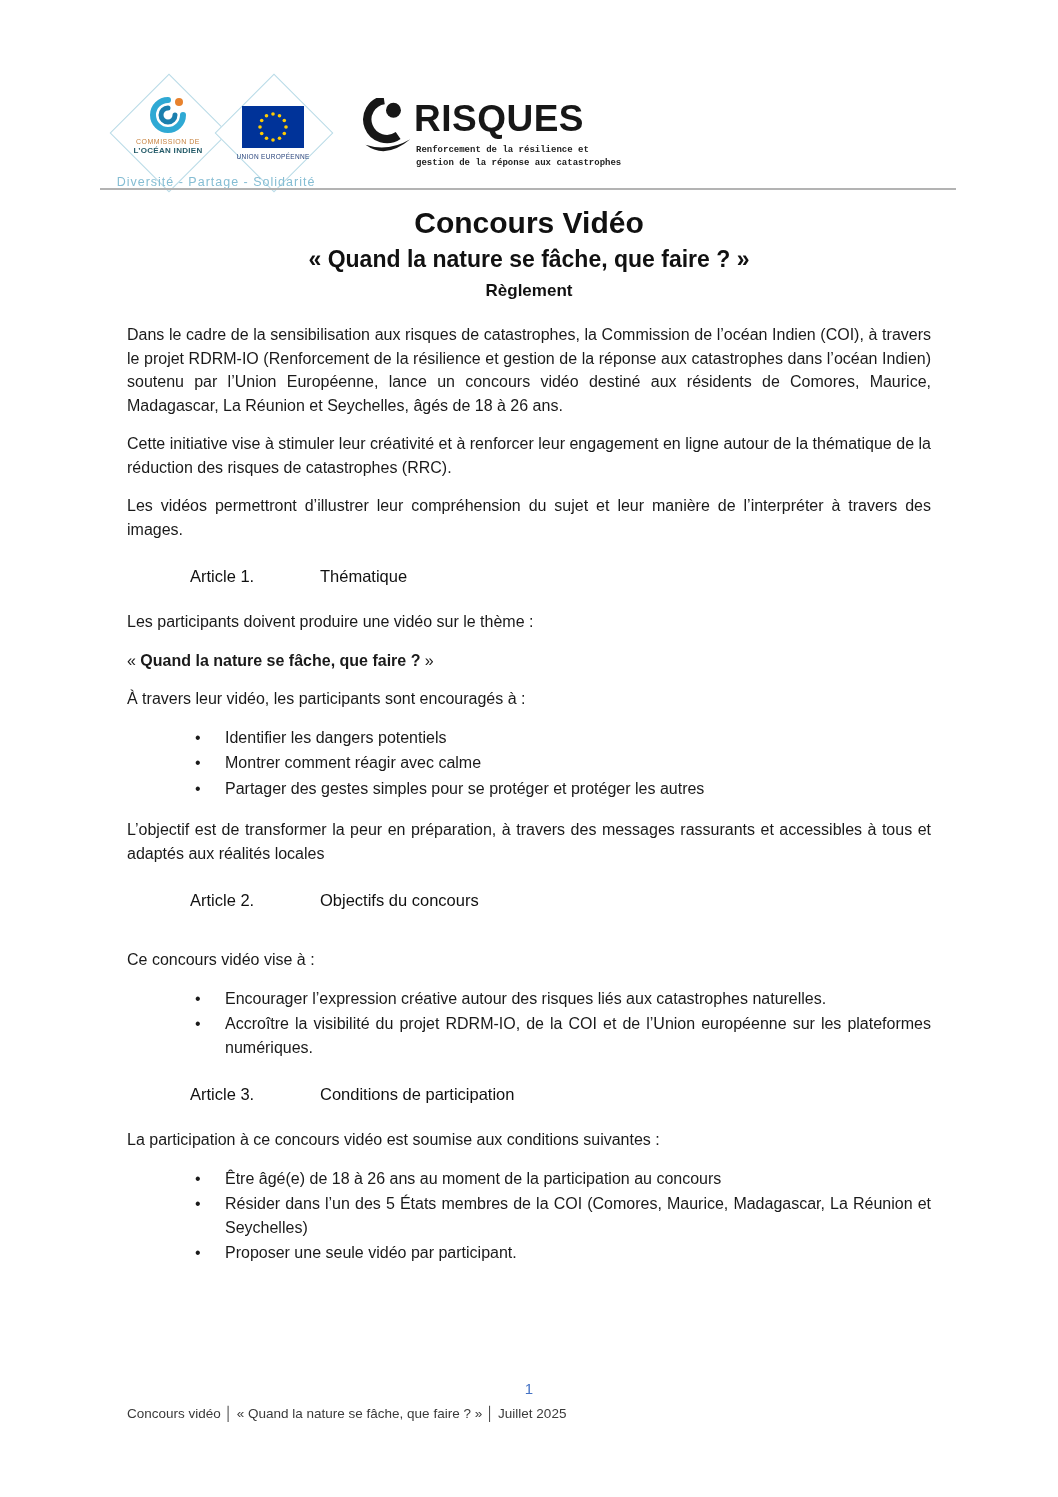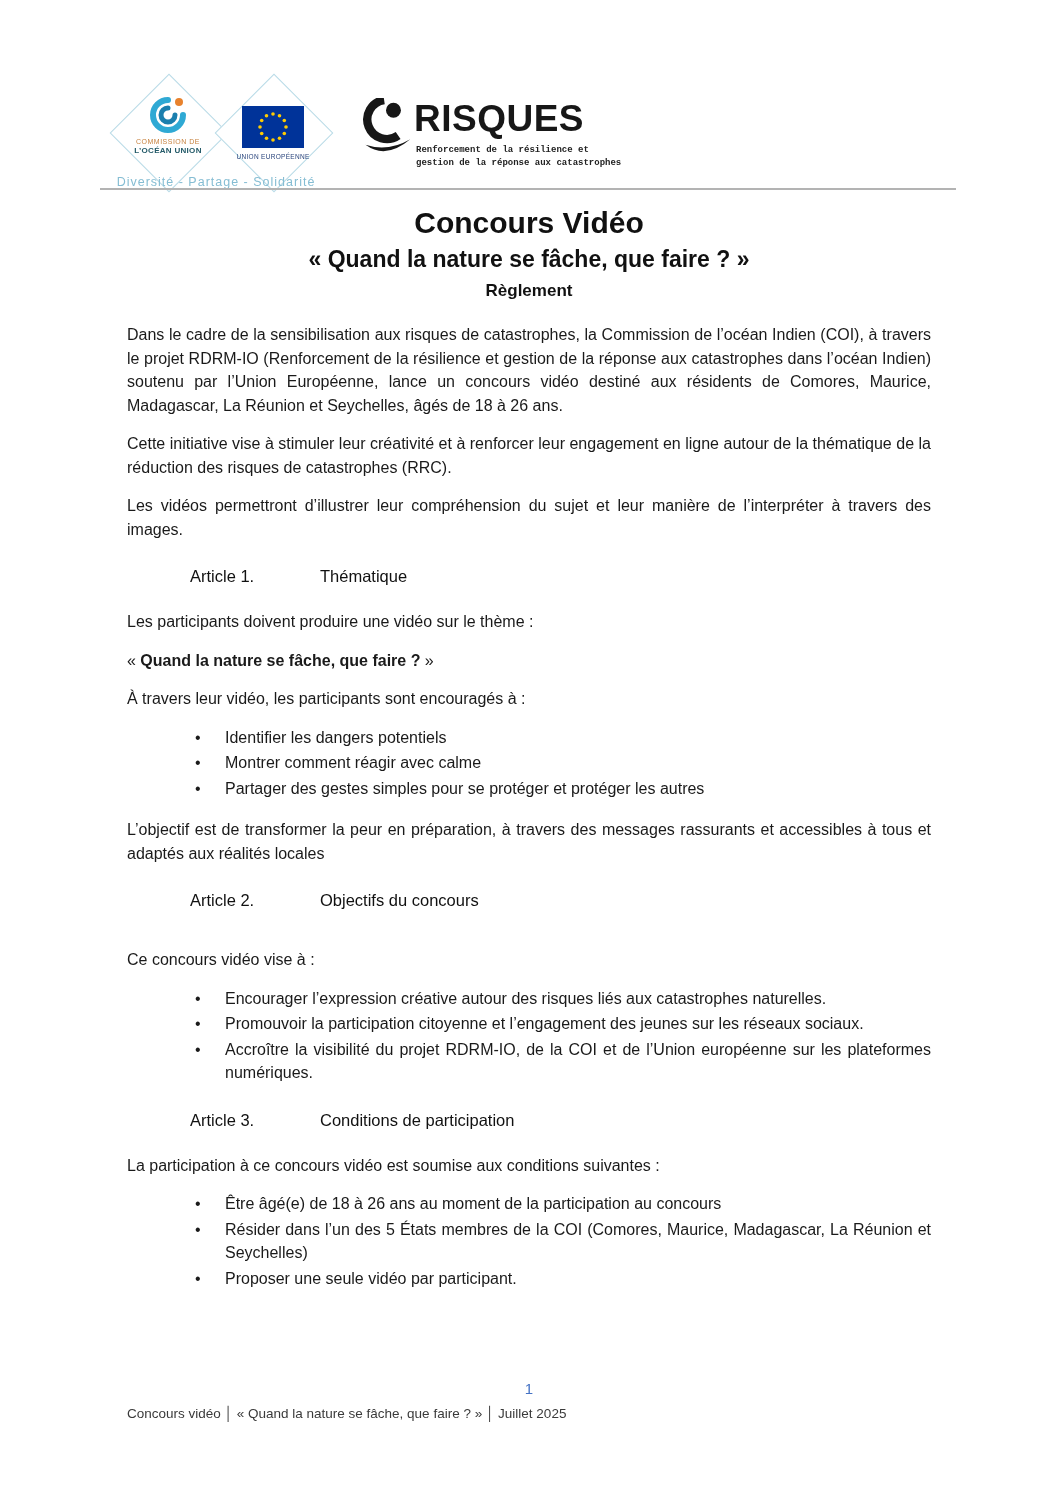--- a/index.html
+++ b/index.html
@@ -60,21 +60,21 @@
     <div class="diamond d1"></div>
     <div class="diamond d2"></div>
 
     <svg class="coi-logo" viewBox="0 0 40 40">
       <path d="M20 5 A15 15 0 1 0 35 20" stroke="#2fa9d4" stroke-width="6" fill="none" stroke-linecap="round"></path>
       <path d="M20 13 A7 7 0 1 0 27 20" stroke="#1b7fae" stroke-width="5" fill="none" stroke-linecap="round"></path>
       <circle cx="31" cy="7" r="4" fill="#e8822d"></circle>
     </svg>
     <div class="coi-text">
       <div class="coi-line1">COMMISSION DE</div>
-      <div class="coi-line2">L’OCÉAN UNION</div>
+      <div class="coi-line2">L’OCÉAN INDIEN</div>
     </div>
 
     <svg class="eu-flag" viewBox="0 0 62 42">
       <rect x="0" y="0" width="62" height="42" fill="#003399"></rect>
       <g fill="#ffcc00">
         <circle cx="44" cy="21" r="1.8"></circle>
           <circle cx="42.3" cy="27.5" r="1.8"></circle>
         <circle cx="37.5" cy="32.3" r="1.8"></circle>
           <circle cx="31" cy="34" r="1.8"></circle>
         <circle cx="24.5" cy="32.3" r="1.8"></circle>
@@ -135,21 +135,20 @@
     <p class="body-text">L’objectif est de transformer la peur en préparation, à travers des messages rassurants et accessibles à tous et adaptés aux réalités locales</p>
 
     <h3 class="article gap-lg">
       <span class="art-num">Article 2.</span><span>Objectifs du concours</span>
     </h3>
 
     <p class="body-text no-just">Ce concours vidéo vise à :</p>
 
     <ul class="bullets">
       <li>Encourager l’expression créative autour des risques liés aux catastrophes naturelles.</li>
-      <li>Promouvoir la participation citoyenne et l’engagement des jeunes sur les réseaux sociaux.</li>
       <li>Accroître la visibilité du projet RDRM-IO, de la COI et de l’Union européenne sur les plateformes numériques.</li>
     </ul>
 
     <h3 class="article">
       <span class="art-num">Article 3.</span><span>Conditions de participation</span>
     </h3>
 
     <p class="body-text no-just">La participation à ce concours vidéo est soumise aux conditions suivantes :</p>
 
     <ul class="bullets">

